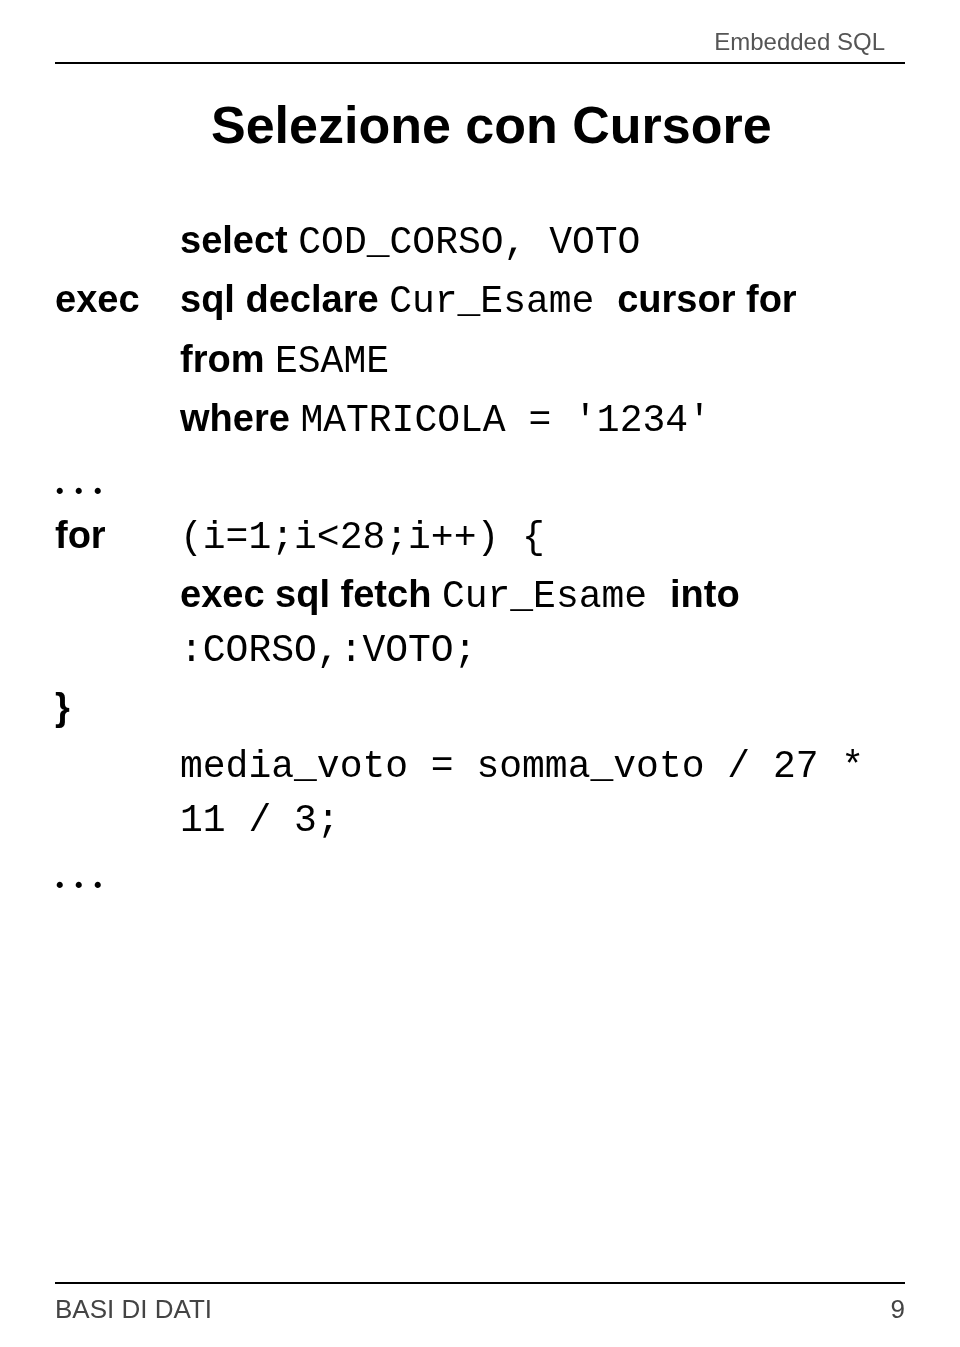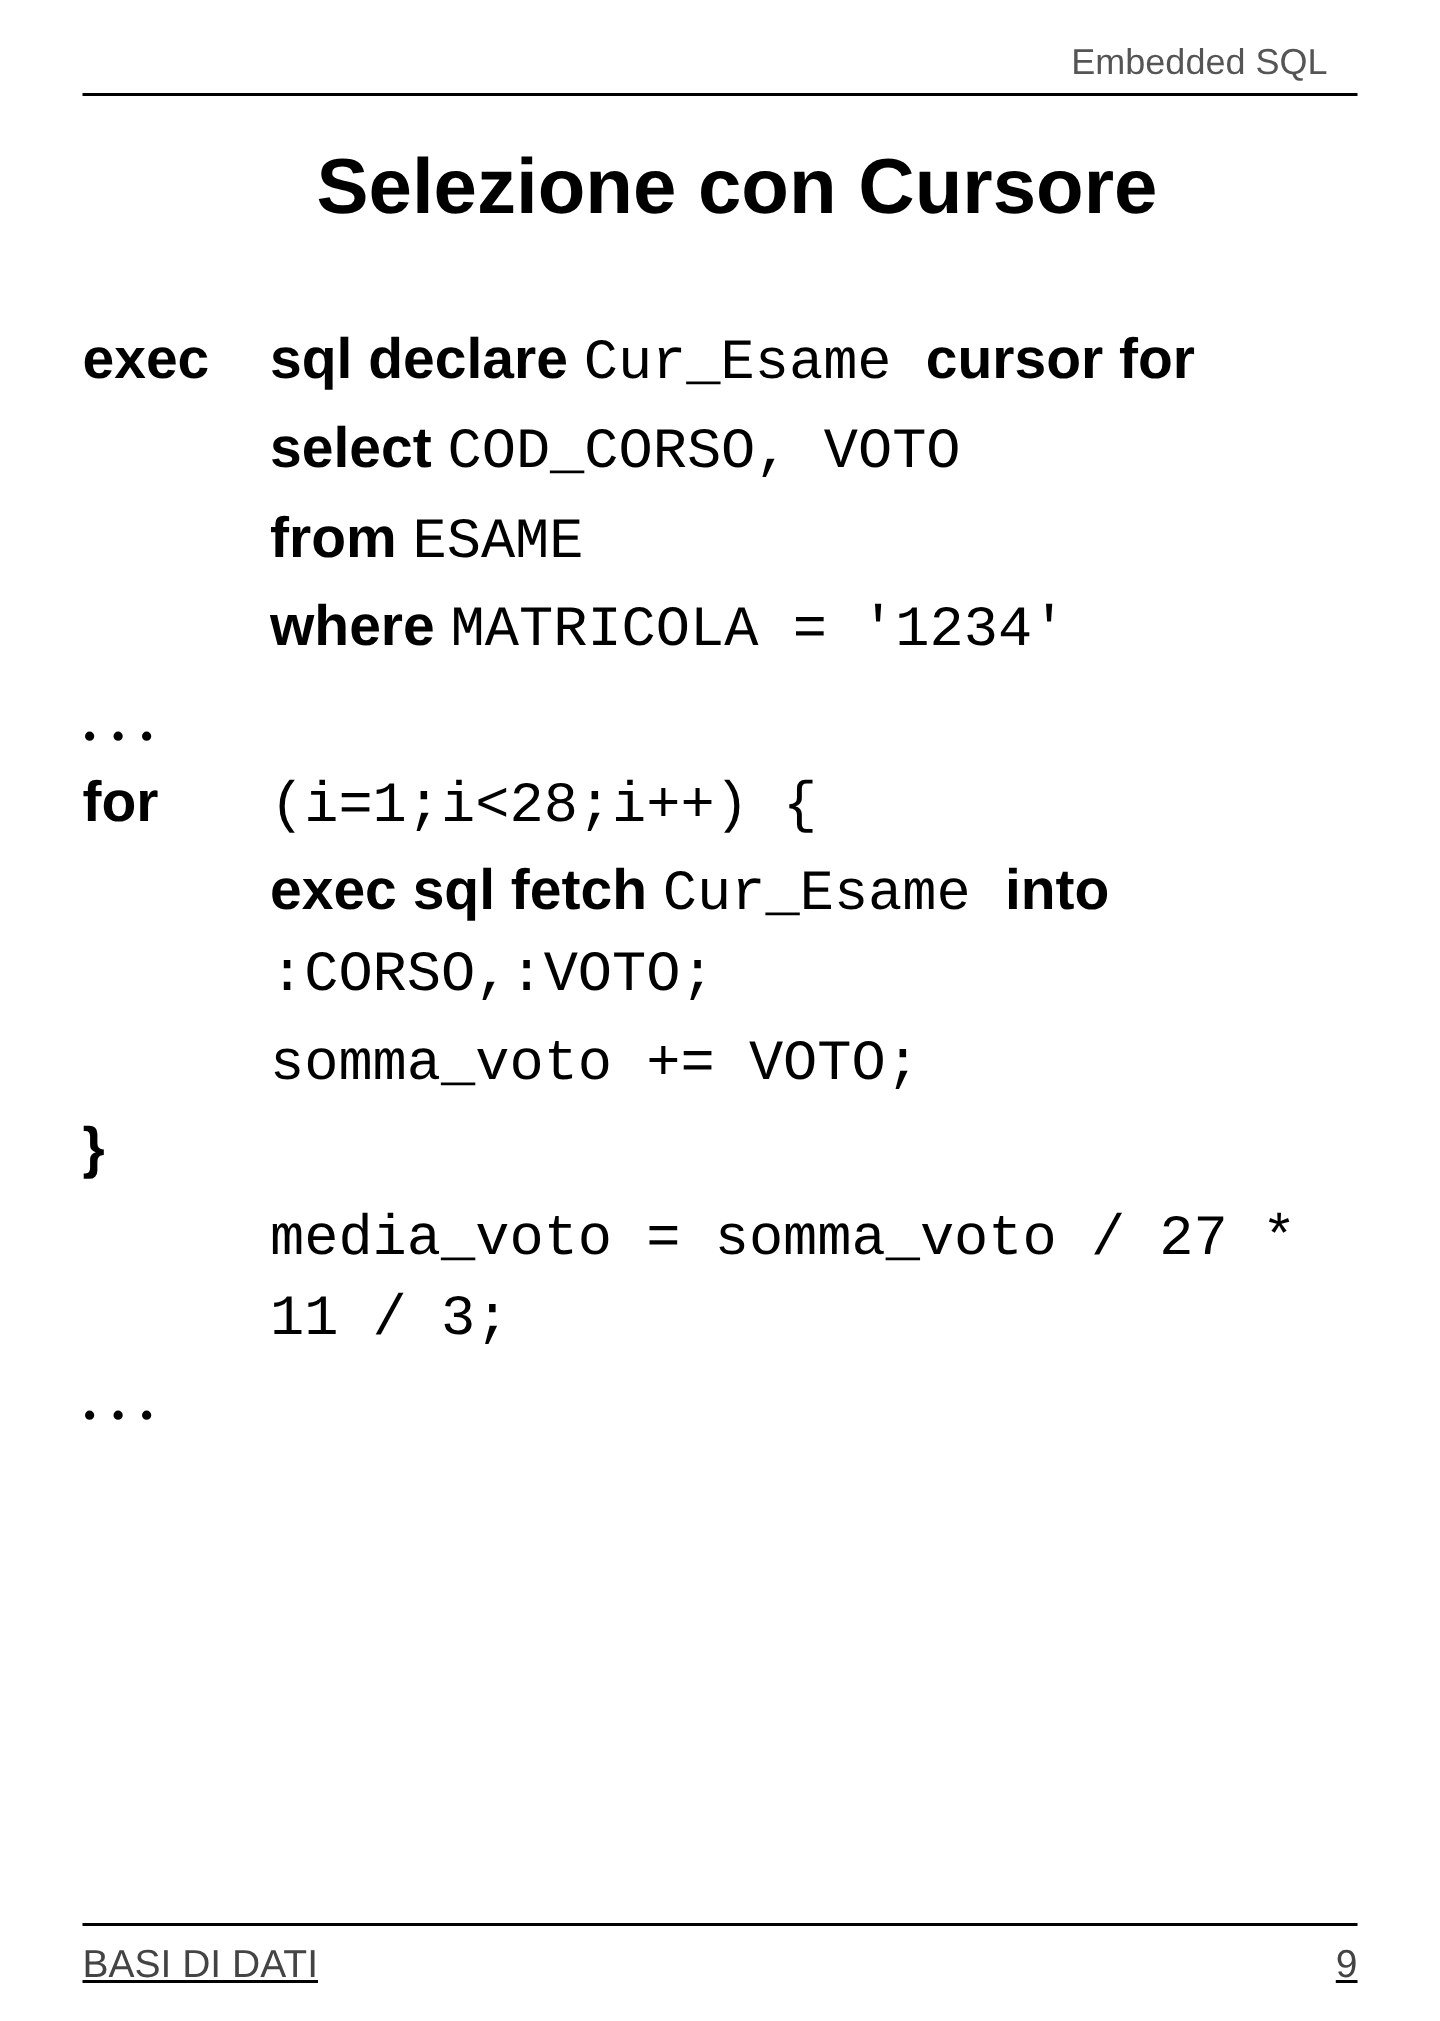--- a/index.html
+++ b/index.html
@@ -73,21 +73,20 @@
     font-family: 'Times New Roman', serif;
     line-height: 1;
     padding-top: 4px;
     padding-bottom: 4px;
   }
   .footer {
     position: absolute;
     bottom: 22px;
     left: 55px;
     right: 55px;
-    text-decoration: underline;
   }
   .bottom-rule {
     border-top: 2px solid #000;
     margin-bottom: 10px;
   }
   .footer-row {
     display: flex;
     justify-content: space-between;
     font-family: Arial, Helvetica, sans-serif;
     font-size: 26px;
@@ -97,26 +96,26 @@
 </head>
 <body>
 
 <div class="header-right">Embedded SQL</div>
 <div class="top-rule"></div>
 
 <div class="title">Selezione con Cursore</div>
 
 <div class="content" id="content">
     <div class="code-row">
+      <div class="label-col"></div>
+      <div class="code-col"><span class="kw">select </span><span class="tt">COD_CORSO, VOTO</span></div>
+    </div>
+    <div class="code-row">
       <div class="label-col">exec</div>
       <div class="code-col"><span class="kw">sql declare </span><span class="tt">Cur_Esame </span><span class="kw">cursor for</span></div>
-    </div>
-    <div class="code-row">
-      <div class="label-col"></div>
-      <div class="code-col"><span class="kw">select </span><span class="tt">COD_CORSO, VOTO</span></div>
     </div>
     <div class="code-row">
       <div class="label-col"></div>
       <div class="code-col"><span class="kw">from </span><span class="tt">ESAME</span></div>
     </div>
     <div class="code-row">
       <div class="label-col"></div>
       <div class="code-col"><span class="kw">where </span><span class="tt">MATRICOLA = '1234'</span></div>
     </div>
     <div class="code-row">
@@ -128,24 +127,20 @@
     </div>
     <div class="code-row">
       <div class="label-col">for</div>
       <div class="code-col"><span class="tt">(i=1;i&lt;28;i++) {</span></div>
     </div>
     <div class="code-row">
       <div class="label-col"></div>
       <div class="code-col"><span class="kw">exec sql fetch </span><span class="tt">Cur_Esame </span><span class="kw">into </span><span class="tt">:CORSO,:VOTO;</span></div>
     </div>
     <div class="code-row">
-      <div class="label-col"></div>
-      <div class="code-col"><span class="tt">somma_voto += VOTO;</span></div>
-    </div>
-    <div class="code-row">
       <div class="label-col">}</div>
       <div class="code-col"></div>
     </div>
     <div class="code-row">
       <div class="label-col"></div>
       <div class="code-col"><span class="tt">media_voto = somma_voto / 27 * 11 / 3;</span></div>
     </div>
     <div class="code-row">
       <div class="label-col dots">. . .</div>
       <div class="code-col"></div>

